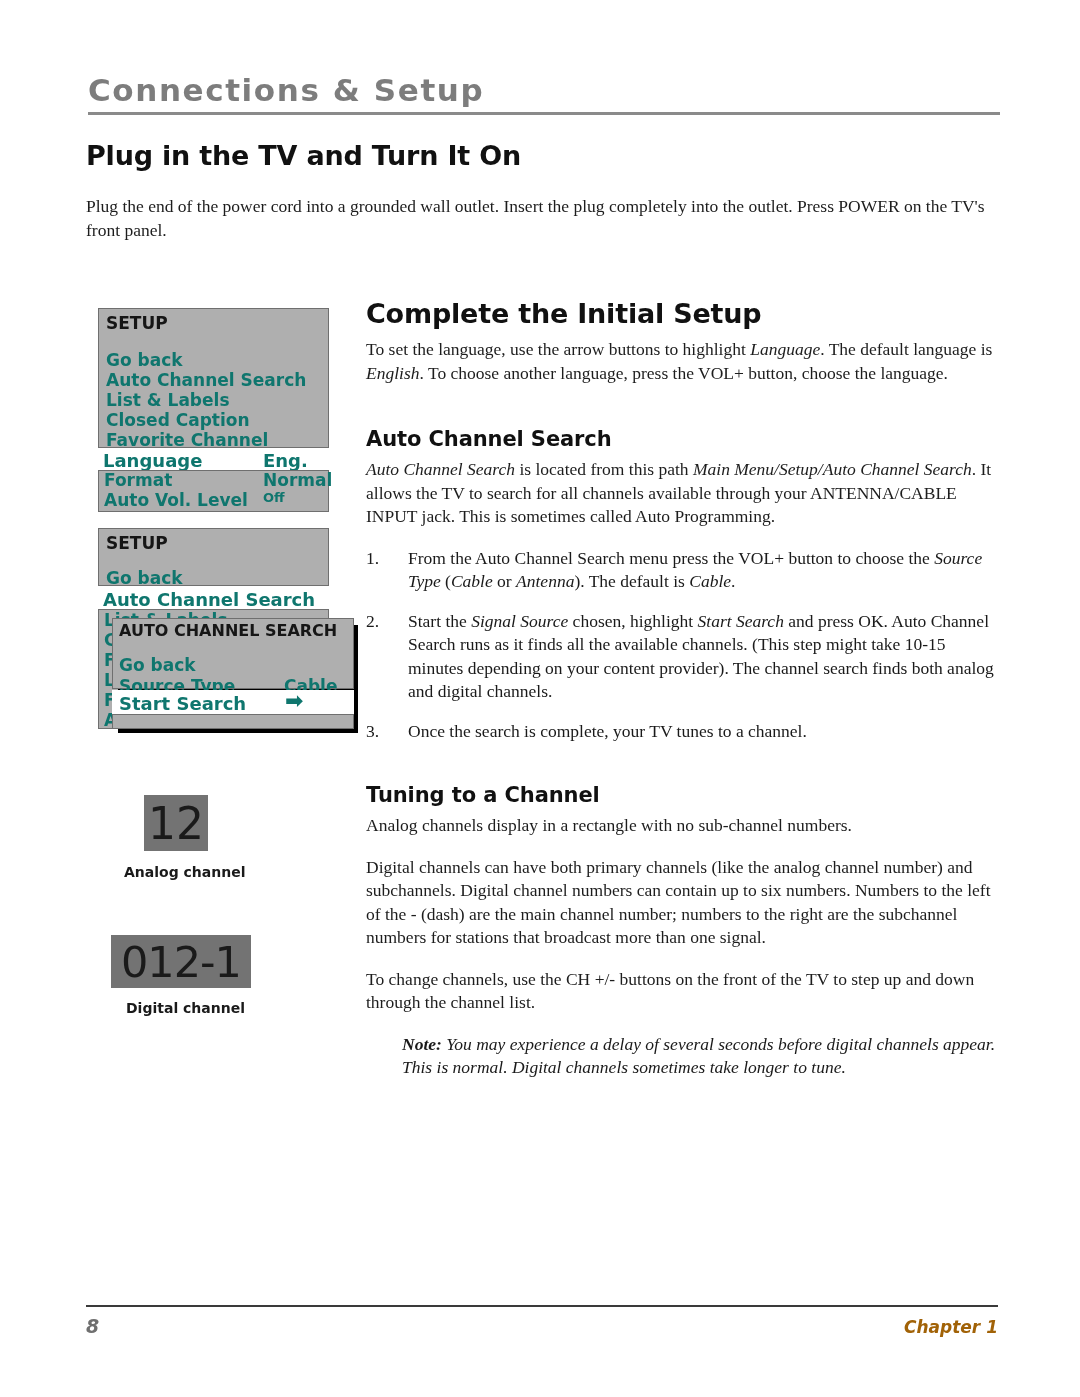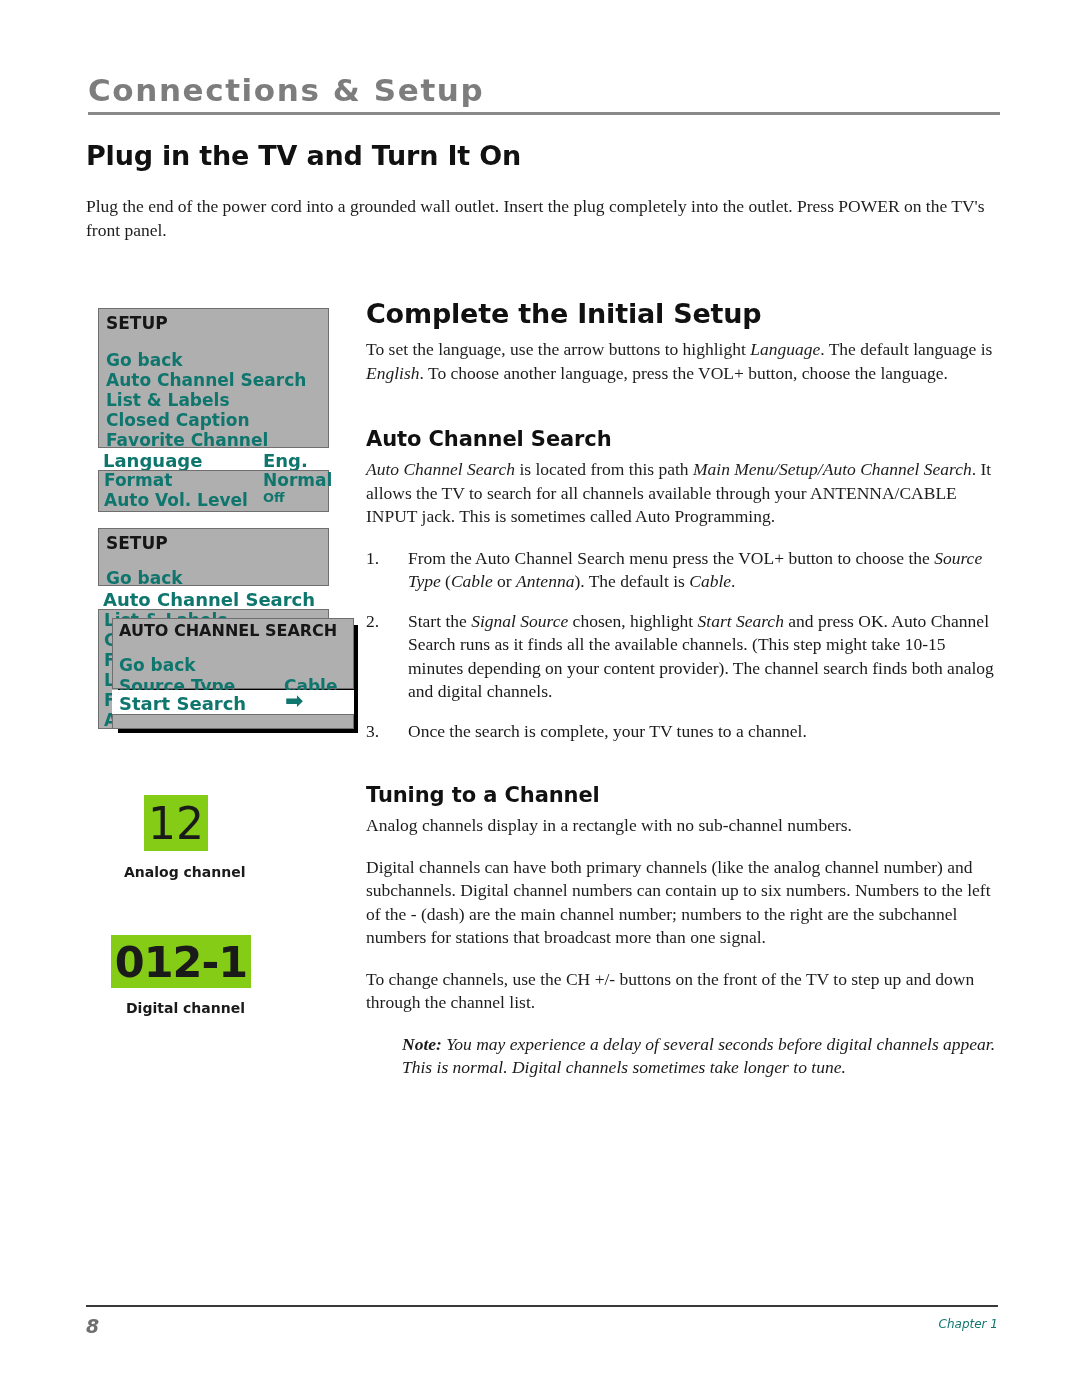--- a/index.html
+++ b/index.html
@@ -164,21 +164,21 @@
     box-sizing: border-box;
   }
   .shadow {
     position: absolute;
     background: #000000;
   }
 
   
   .chan-box {
     position: absolute;
-    background: #84cc16;
+    background: #737373;
     display: flex;
     align-items: center;
     justify-content: center;
     font-family: "DejaVu Sans", sans-serif;
     color: #1a1a1a;
   }
   .chan-caption {
     position: absolute;
     font-family: "DejaVu Sans", sans-serif;
     font-weight: bold;
@@ -205,24 +205,24 @@
     font-weight: bold;
     font-style: italic;
     font-size: 19px;
     color: #6f6f6f;
   }
   .footer-chapter {
     position: absolute;
     right: 82px;
     top: 1317px;
     font-family: "DejaVu Sans", sans-serif;
-    font-weight: normal;
+    font-weight: bold;
     font-style: italic;
-    font-size: 12px;
-    color: #0f766e;
+    font-size: 17px;
+    color: #a16207;
     white-space: nowrap;
   }
 </style>
 </head>
 <body>
 
 <div class="page">
 
   <div class="running-head">
     <div class="running-head-title">Connections &amp; Setup</div>
@@ -285,21 +285,21 @@
     <div class="menu-row" style="left:277px; top:690px; font-size:22px; line-height:22px;">➡</div>
 
     <div class="menu-box" style="left:104px; top:714px; width:242px; height:15px;"></div>
   </div>
 
   <div class="chan-box" style="left:144px; top:795px; width:64px; height:56px; font-size:44px; font-weight:normal;">
     <span>12</span>
   </div>
   <div class="chan-caption" style="left:124px; top:864px; width:110px;">Analog channel</div>
 
-  <div class="chan-box" style="left:111px; top:935px; width:140px; height:53px; font-size:43px; font-weight:bold; letter-spacing:-1px;">
+  <div class="chan-box" style="left:111px; top:935px; width:140px; height:53px; font-size:43px; font-weight:normal; letter-spacing:-1px;">
     <span>012-1</span>
   </div>
   <div class="chan-caption" style="left:126px; top:1000px; width:110px;">Digital channel</div>
 
   <div class="col-right">
 
     <div class="h1">Complete the Initial Setup</div>
     <p class="body-text"><span>To set the language, use the arrow buttons to highlight </span><i>Language</i><span>. The default language is </span><i>English</i><span>. To choose another language, press the VOL+ button, choose the language.</span></p>
 
     <div class="gap-lg"></div>

